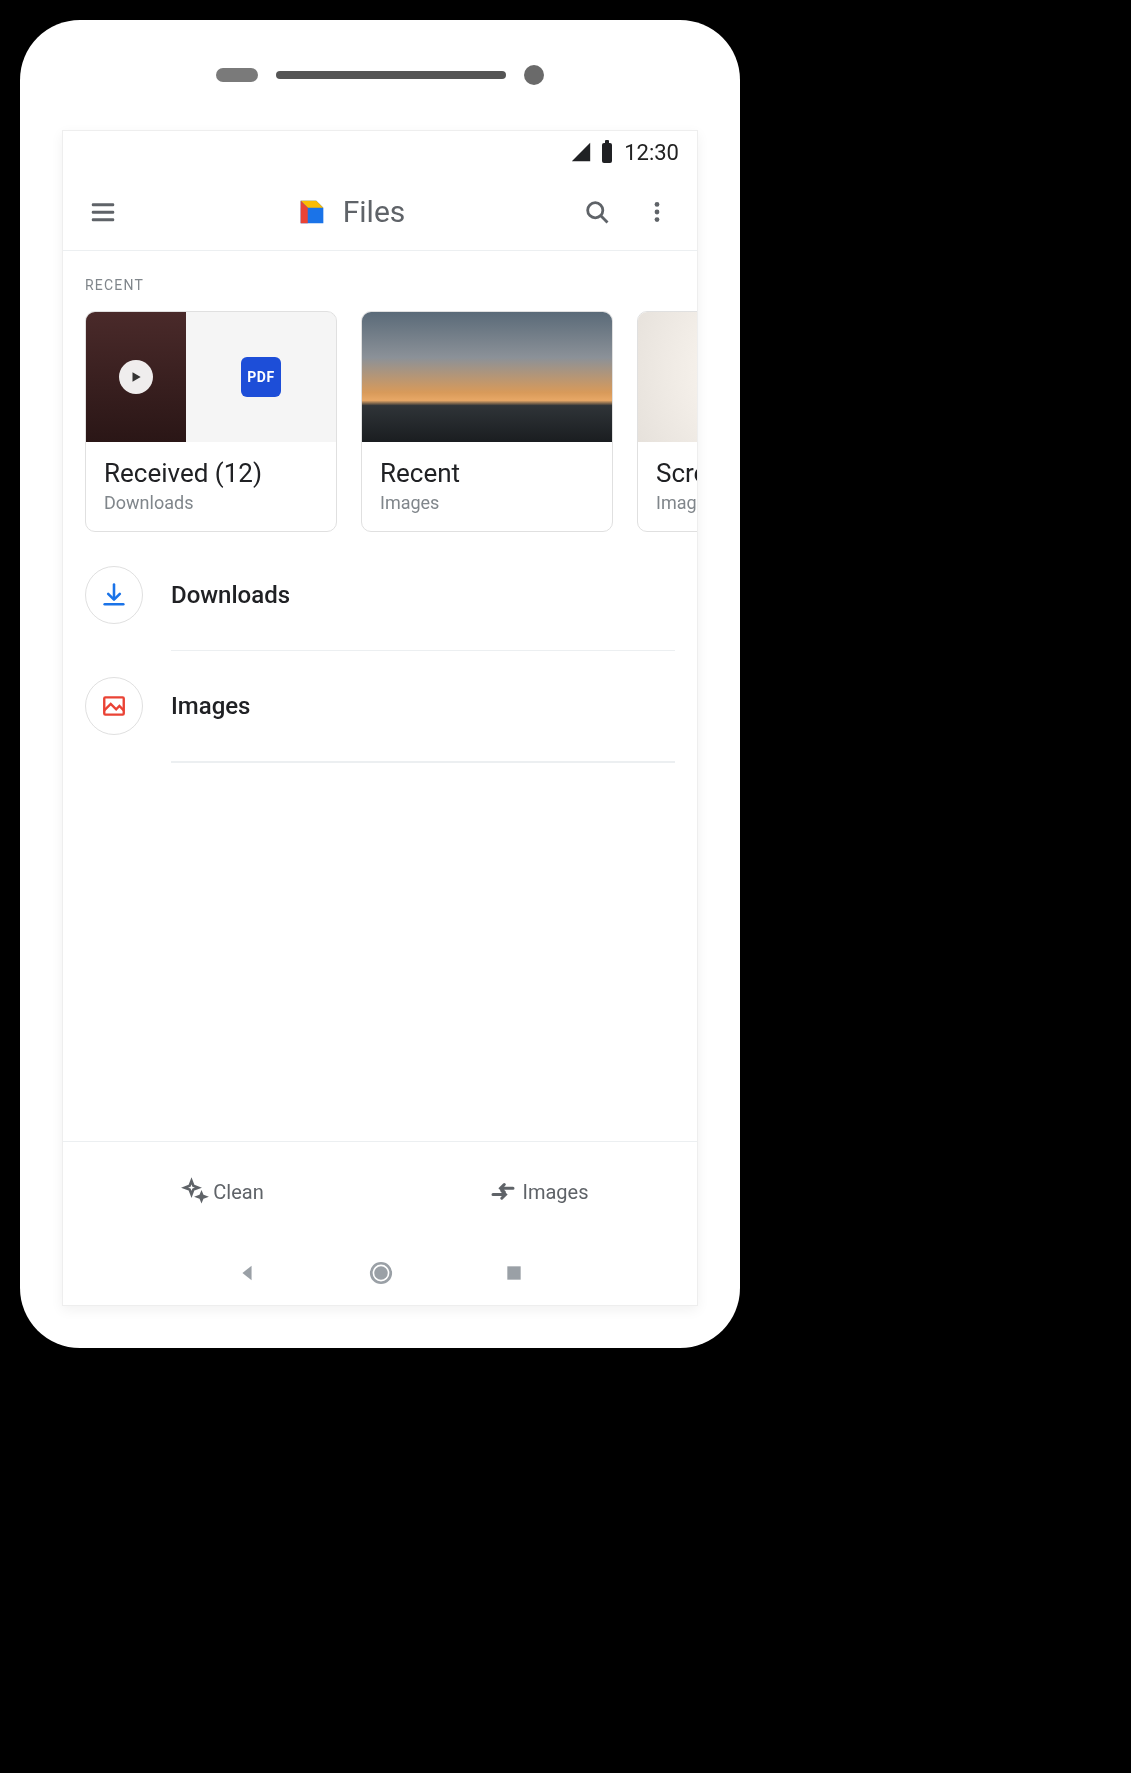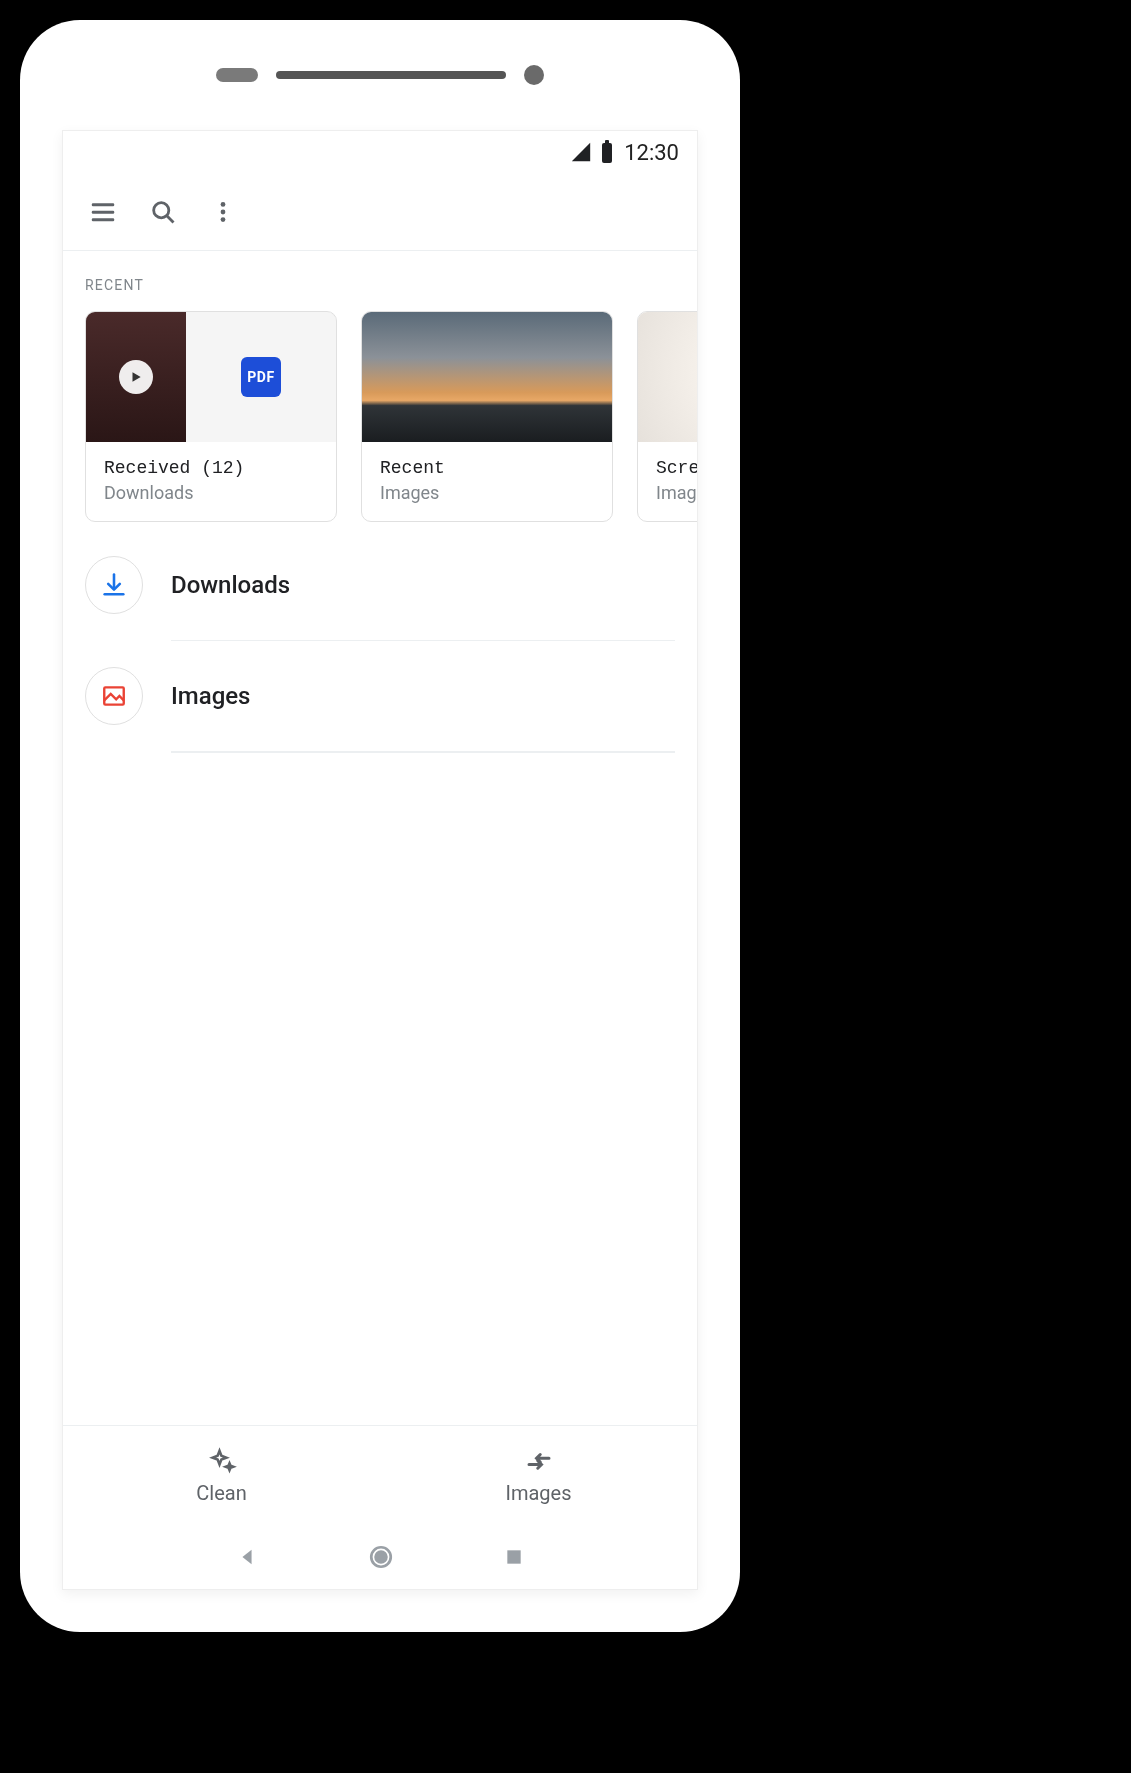--- a/index.html
+++ b/index.html
@@ -8,21 +8,21 @@
     font-family: Roboto, -apple-system, BlinkMacSystemFont, "Segoe UI", Arial, sans-serif;
     width: 1131px;
     height: 1773px;
     position: relative;
   }
   .phone-frame {
     position: absolute;
     top: 20px;
     left: 20px;
     width: 720px;
-    height: 1612px;
+    height: 1328px;
     background: #fff;
     border-radius: 60px;
     box-shadow: 0 30px 60px rgba(0,0,0,0.35), 0 10px 30px rgba(0,0,0,0.25);
     overflow: hidden;
   }
   .phone-hw {
     height: 110px;
     display: flex;
     align-items: center;
     justify-content: center;
@@ -147,24 +147,23 @@
     background: linear-gradient(#5a6a78 0%, #8b9198 35%, #d89a5a 62%, #e8a866 68%, #2f3438 72%, #1a1d20 100%);
   }
   .thumb-food {
     background:
       radial-gradient(circle at 50% 45%, #c89048 0%, #8b5a2a 20%, #f5f0ea 24%, #f5f0ea 45%, #e6e1db 100%);
   }
   .card-meta {
     padding: 16px 18px 18px;
   }
   .card-title {
-    font-size: 18px;
+    font-size: 26px;
     color: #202124;
     margin-bottom: 4px;
-    font-family: Liberation Mono, monospace;
   }
   .card-sub {
     font-size: 18px;
     color: #80868b;
   }
   .categories {
     padding: 8px 22px 0 22px;
   }
   .cat-item {
     display: flex;
@@ -188,21 +187,21 @@
   }
   .bottom-nav {
     height: 100px;
     border-top: 1px solid #eceff1;
     display: flex;
     margin-top: auto;
   }
   .nav-item {
     flex: 1;
     display: flex;
-    flex-direction: column;
+    flex-direction: row;
     align-items: center;
     justify-content: center;
     gap: 4px;
     color: #5f6368;
     font-size: 20px;
     cursor: pointer;
   }
   .nav-item.active { color: #1a73e8; }
   .sys-nav {
     height: 64px;
@@ -246,20 +245,31 @@
     <div class="app-bar">
       <button class="icon-btn">
         <span>
           <svg width="30" height="30" viewBox="0 0 24 24" fill="#5f6368">
               <rect x="3" y="5" width="18" height="2.4" rx="1"></rect>
               <rect x="3" y="11" width="18" height="2.4" rx="1"></rect>
               <rect x="3" y="17" width="18" height="2.4" rx="1"></rect>
             </svg>
         </span>
       </button>
+      <div class="app-title-wrap">
+        <span>
+          <svg width="34" height="34" viewBox="0 0 24 24">
+            <path d="M4 4 H15 L20 9 V20 H4 Z" fill="#1a73e8"></path>
+            <path d="M4 4 H15 L20 9 H9 Z" fill="#fbbc04"></path>
+            <path d="M4 4 L9 9 V20 H4 Z" fill="#ea4335"></path>
+            <path d="M9 9 H20 V20 H9 Z" fill="#34a853" opacity="0"></path>
+          </svg>
+        </span>
+        <span class="app-title">Files</span>
+      </div>
       <button class="icon-btn">
         <span>
           <svg width="28" height="28" viewBox="0 0 24 24" fill="none" stroke="#5f6368" stroke-width="2.4">
               <circle cx="10.5" cy="10.5" r="6.5"></circle>
               <line x1="15.5" y1="15.5" x2="21" y2="21"></line>
             </svg>
         </span>
       </button>
       <button class="icon-btn">
         <span>

